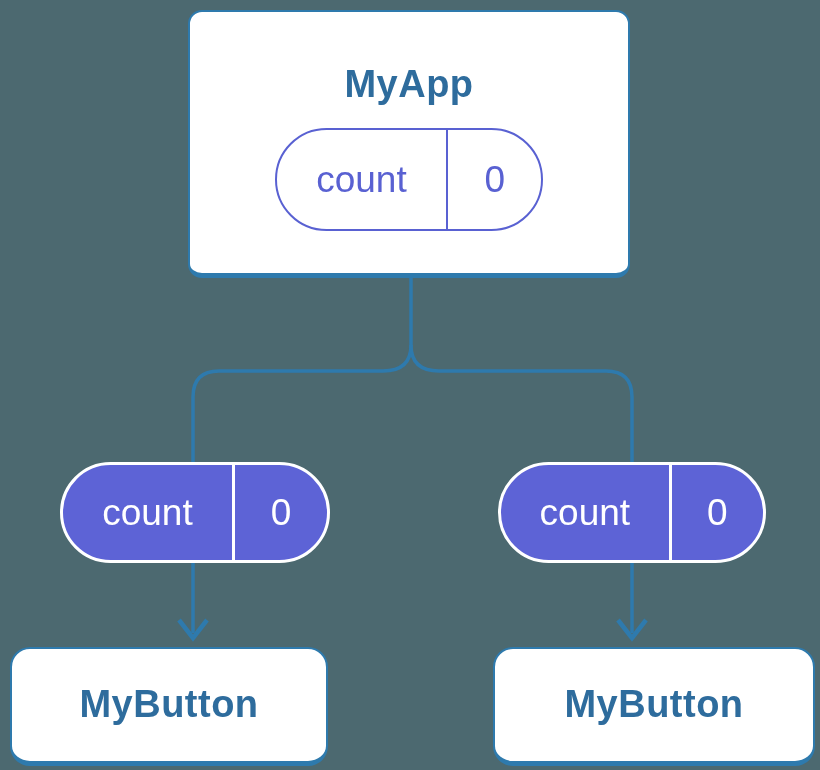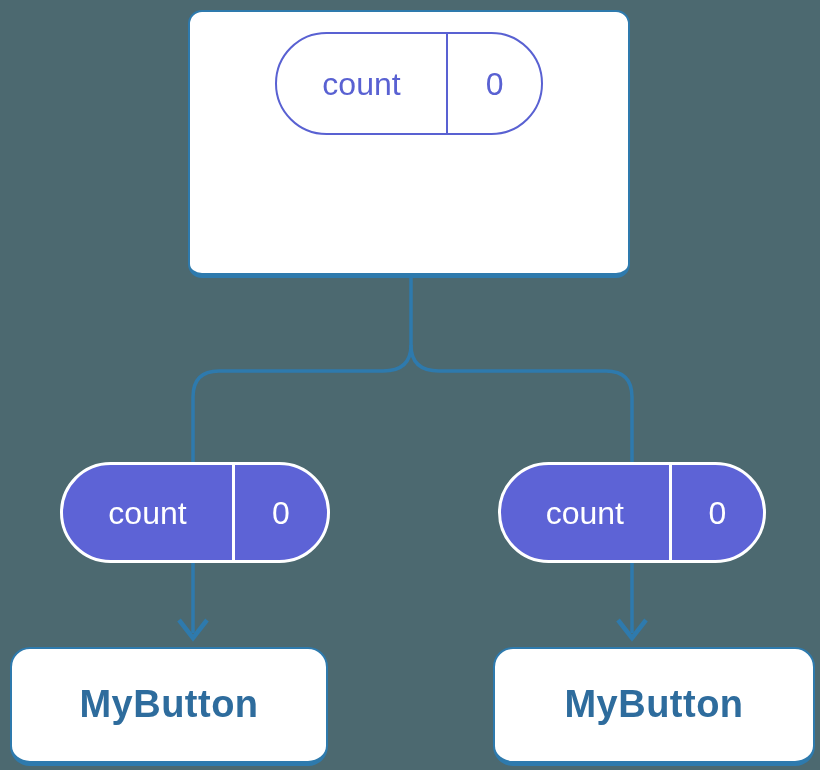--- a/index.html
+++ b/index.html
@@ -62,21 +62,21 @@
     justify-content: center;
     border-radius: 20px;
   }
   .card-button-left  { left: 10px;  top: 647px; width: 318px; height: 119px; }
   .card-button-right { left: 493px; top: 647px; width: 322px; height: 119px; }
 
   .pill {
     box-sizing: border-box;
     display: flex;
     align-items: stretch;
-    font-size: 32px;
+    font-size: 37px;
     line-height: 1;
   }
   .pill .seg {
     display: flex;
     align-items: center;
     justify-content: center;
   }
   .pill .seg-label { width: 64%; }
   .pill .seg-value { flex: 1; }
   .pill-divider { align-self: stretch; }
@@ -111,20 +111,21 @@
 
   <svg class="connector-layer" width="820" height="770" viewBox="0 0 820 770" xmlns="http://www.w3.org/2000/svg">
     <path class="branch" d="M411 278 L411 345"></path>
     <path class="branch" d="M411 345 C411 363 401 371 383 371 L219 371 Q193 371 193 397 L193 633"></path>
     <path class="branch" d="M411 345 C411 363 421 371 439 371 L606 371 Q632 371 632 397 L632 633"></path>
     <path class="arrowhead" d="M179 620 L193 638 L207 620"></path>
     <path class="arrowhead" d="M618 620 L632 638 L646 620"></path>
   </svg>
 
   <div class="node-card card-app">
+    <div class="node-title">MyApp</div>
     <div class="pill pill-outline">
       <span class="seg seg-label">count</span>
       <span class="pill-divider"></span>
       <span class="seg seg-value">0</span>
     </div>
   </div>
 
   <div class="pill pill-filled pill-filled-left">
     <span class="seg seg-label">count</span>
     <span class="pill-divider"></span>

